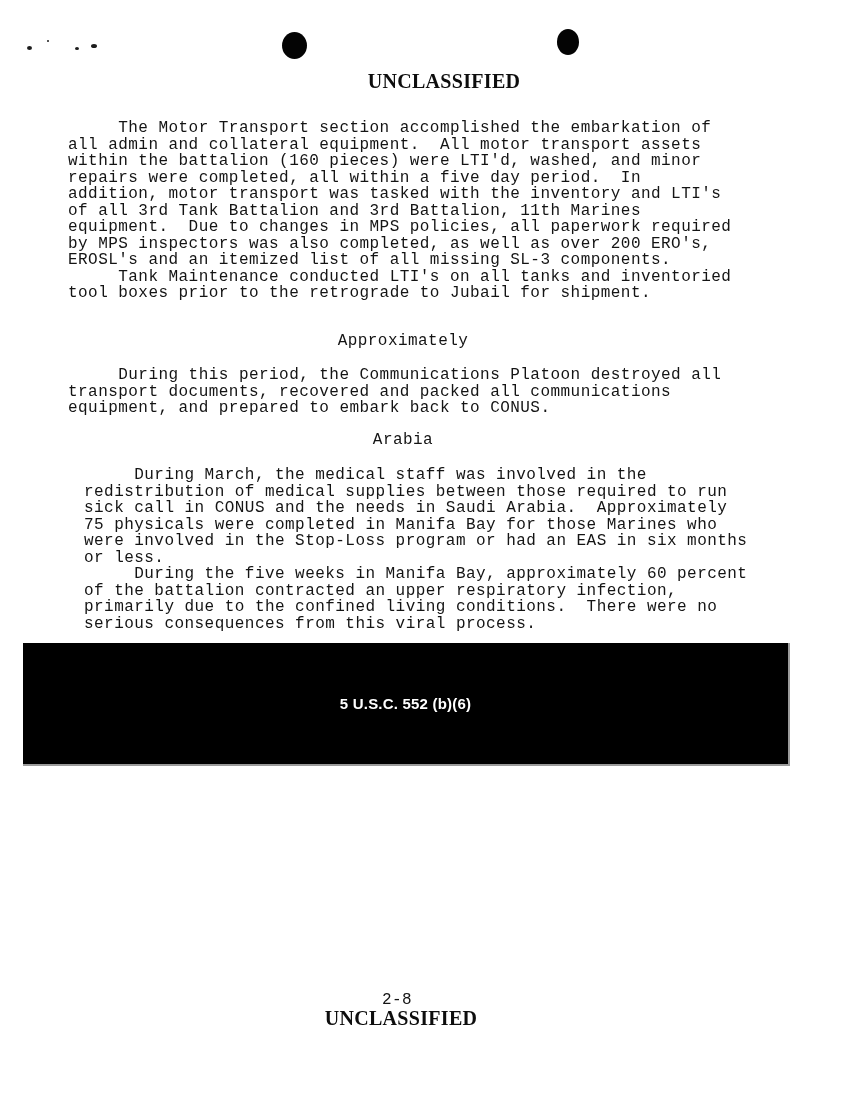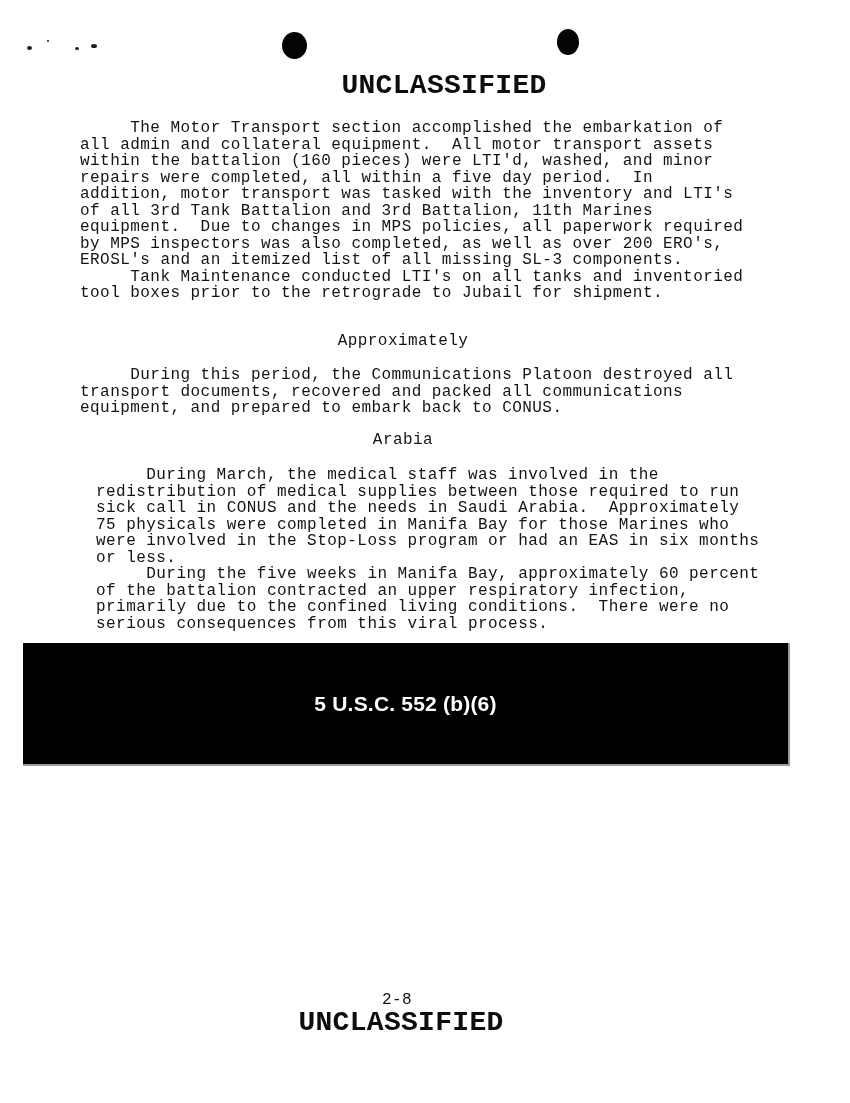--- a/index.html
+++ b/index.html
@@ -18,26 +18,26 @@
     background: #1c1c1c;
     border-radius: 50%;
   }
   .hole-punch {
     position: absolute;
     background: #040404;
     border-radius: 50%;
   }
   .classification {
     position: absolute;
-    font-family: Liberation Mono, monospace;
+    font-family: Liberation Serif, serif;
     font-weight: bold;
     color: #0d0d0d;
     white-space: nowrap;
     transform: translateX(-50%);
-    font-size: 28px;
+    font-size: 20px;
     letter-spacing: 0.3px;
   }
   .header-class { left: 444px; top: 70px; }
   .footer-class { left: 401px; top: 1007px; }
   .page-number {
     position: absolute;
     left: 397px;
     top: 991px;
     transform: translateX(-50%);
     font-size: 16px;
@@ -45,21 +45,21 @@
     white-space: pre;
   }
   .body-col {
     position: absolute;
     left: 68px;
     top: 0;
     width: 670px;
   }
   .text-block {
     position: absolute;
-    left: 12px;
+    left: 0;
     width: 670px;
     white-space: pre;
     font-size: 16px;
     line-height: 16.5px;
     letter-spacing: 0.45px;
   }
   .section-heading {
     position: absolute;
     left: 0;
     width: 670px;
@@ -83,21 +83,21 @@
     background: #000000;
     border-right: 2px solid #9b9b9b;
     border-bottom: 2px solid #9b9b9b;
     display: flex;
     align-items: center;
     justify-content: center;
   }
   .redaction-label {
     font-family: "Liberation Sans", sans-serif;
     font-weight: bold;
-    font-size: 21px;
+    font-size: 15px;
     letter-spacing: 0.2px;
     color: #ffffff;
     white-space: nowrap;
   }
 </style>
 </head>
 <body>
 
 <div class="page">
 

